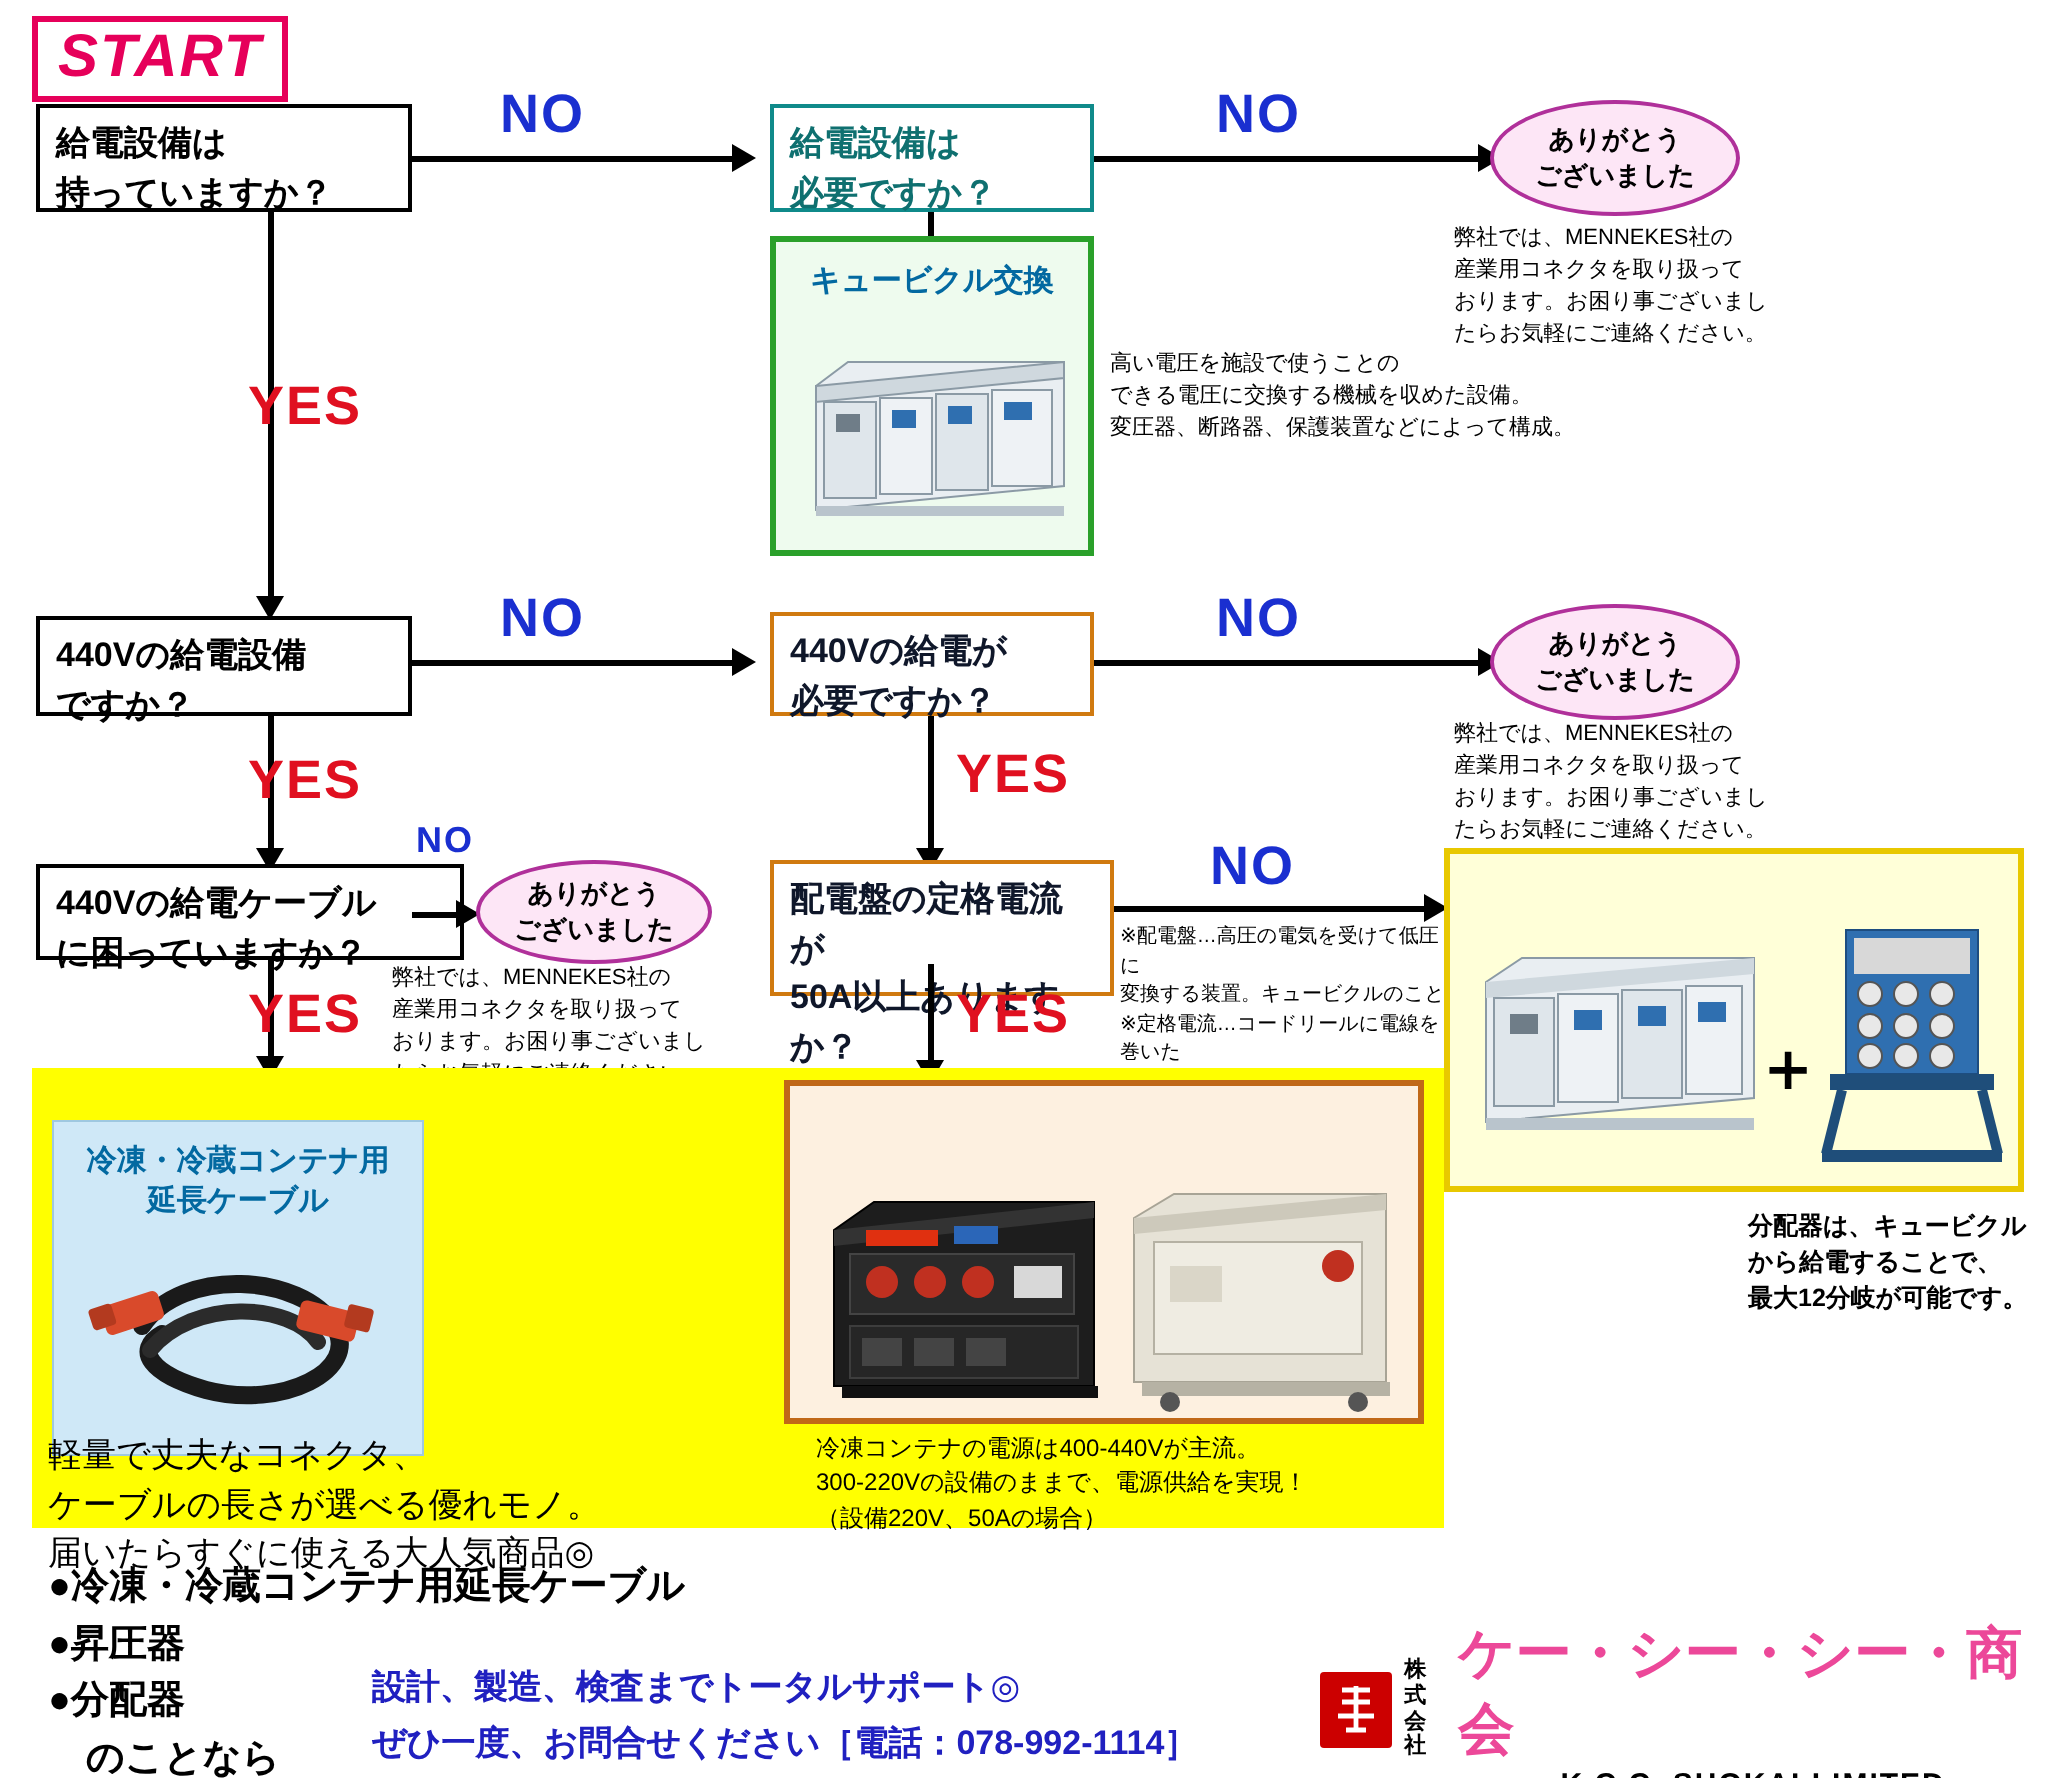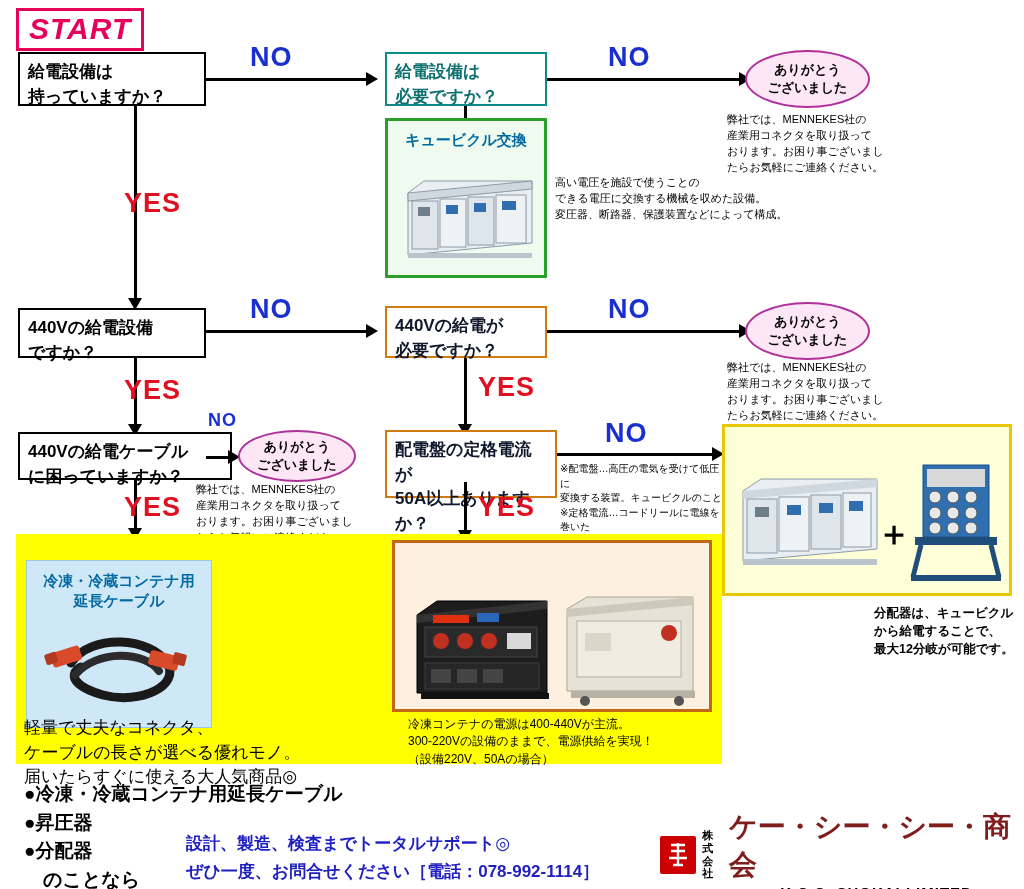--- a/index.html
+++ b/index.html
@@ -113,21 +113,21 @@
     line-height:1.65;
     white-space:pre-line;
   }
   .logo-wrap{position:absolute;display:flex;align-items:center;gap:6px;}
   .logo-mark{
     width:38px;height:38px;background:#cc0000;color:#fff;
     display:flex;align-items:center;justify-content:center;
     font-size:22px;font-weight:800;border-radius:2px;
   }
   .logo-kk{font-size:11px;line-height:1.15;font-weight:700;color:#000;}
-  .logo-main{font-size:28px;font-weight:800;color:#7f1d1d;letter-spacing:0px;}
+  .logo-main{font-size:28px;font-weight:800;color:#ec4899;letter-spacing:0px;}
   .logo-sub{font-size:15px;font-weight:700;color:#000;letter-spacing:1px;}
   
   .cub{position:absolute;}
   .plus{position:absolute;font-size:34px;font-weight:800;color:#000;}
 </style>
 </head>
 <body>
 
 <div class="start">START</div>
 

